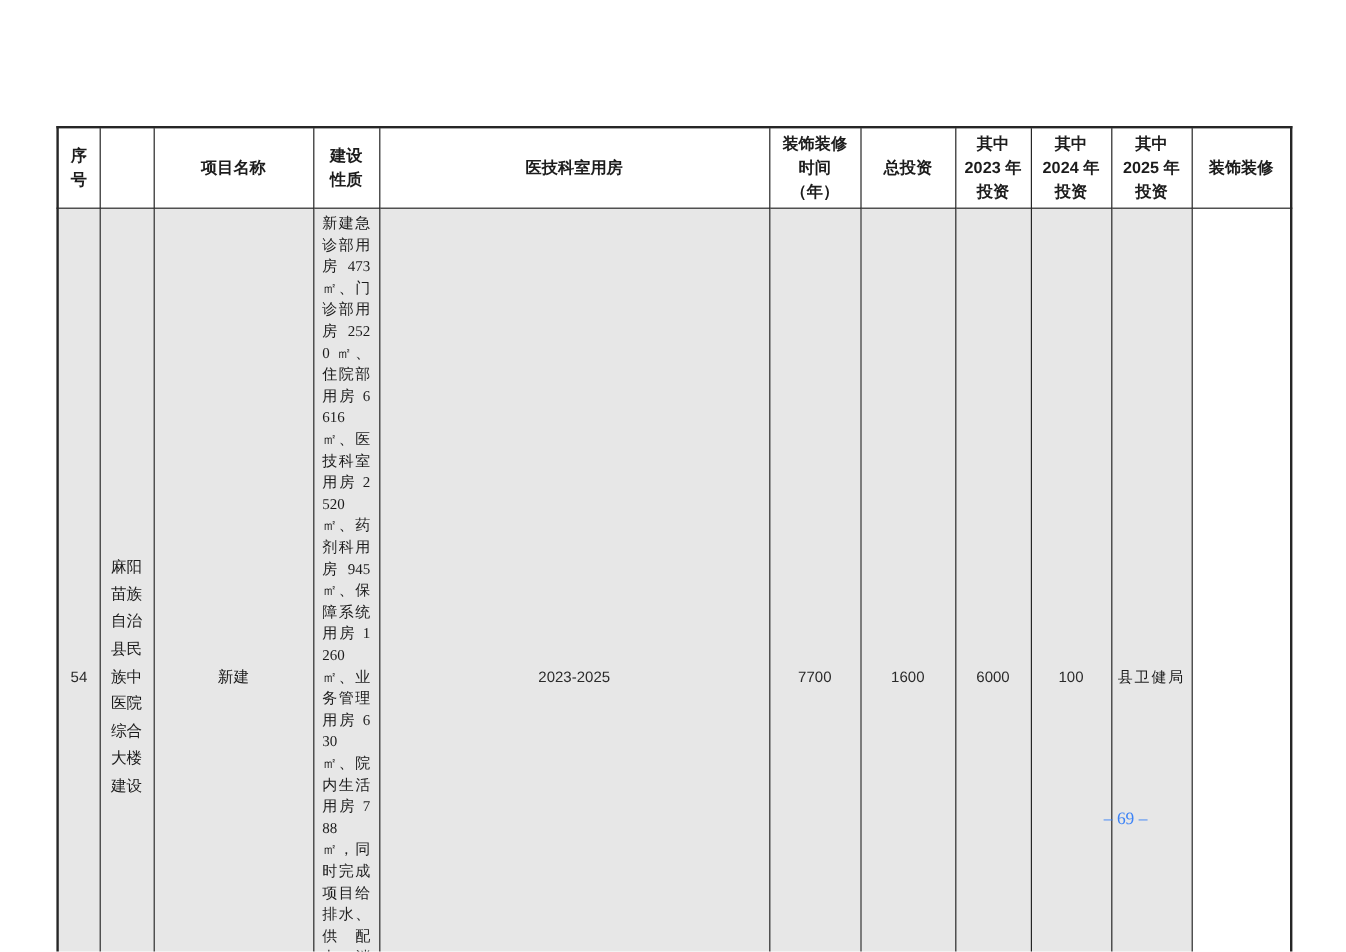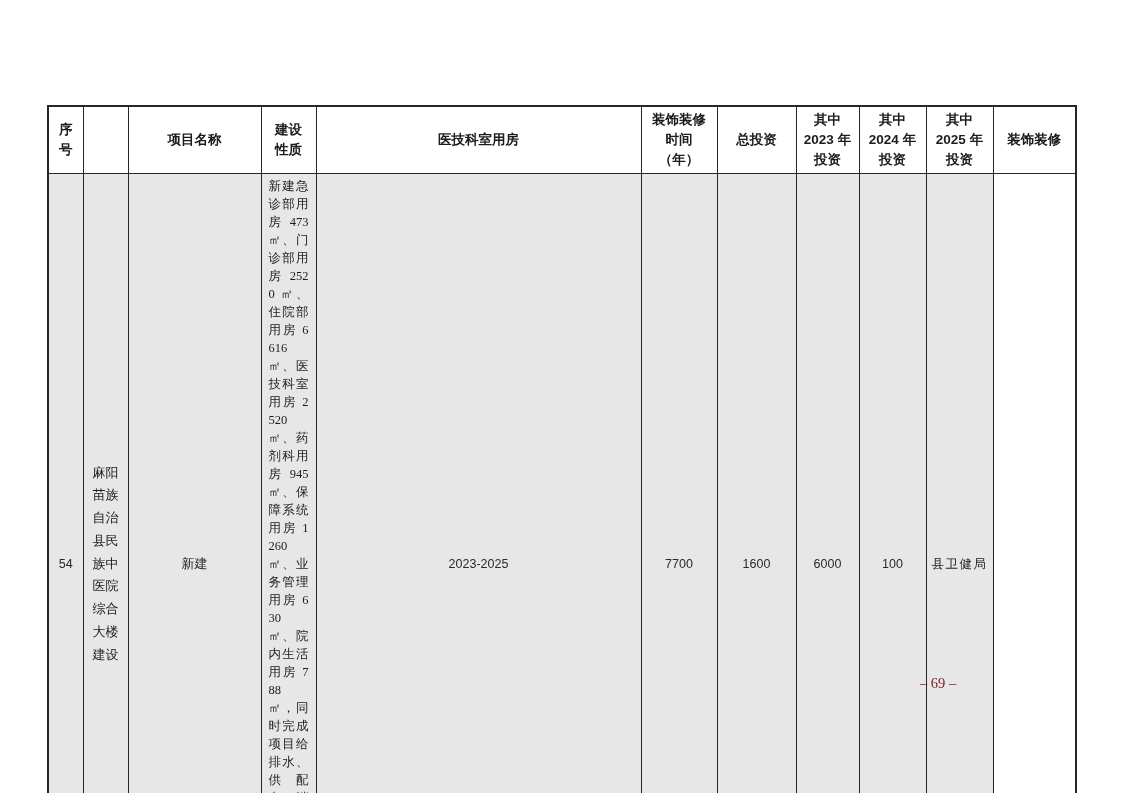--- a/index.html
+++ b/index.html
@@ -41,21 +41,21 @@
   .cell-content {
     text-align:justify; font-size:12.5px; line-height:1.44; padding:3px 7px;
   }
   .cell-period, .cell-num {
     text-align:center; font-family:"Liberation Sans","DejaVu Sans",sans-serif;
     font-size:12.5px; color:#2a2a2a;
   }
   .cell-unit { text-align:center; font-size:12.5px; letter-spacing:1.5px; }
   .page-num {
     position:absolute; left:893px; top:675px; width:90px;
-    font-size:14.5px; text-align:center; color:#7f1d1d;
+    font-size:14.5px; text-align:center; color:#3b82f6;
     font-family:"Liberation Serif","DejaVu Serif",serif;
   }
 </style>
 </head>
 <body>
 
 <div class="table-wrap">
   <table class="project-table">
     <colgroup>
       <col style="width:35px">

